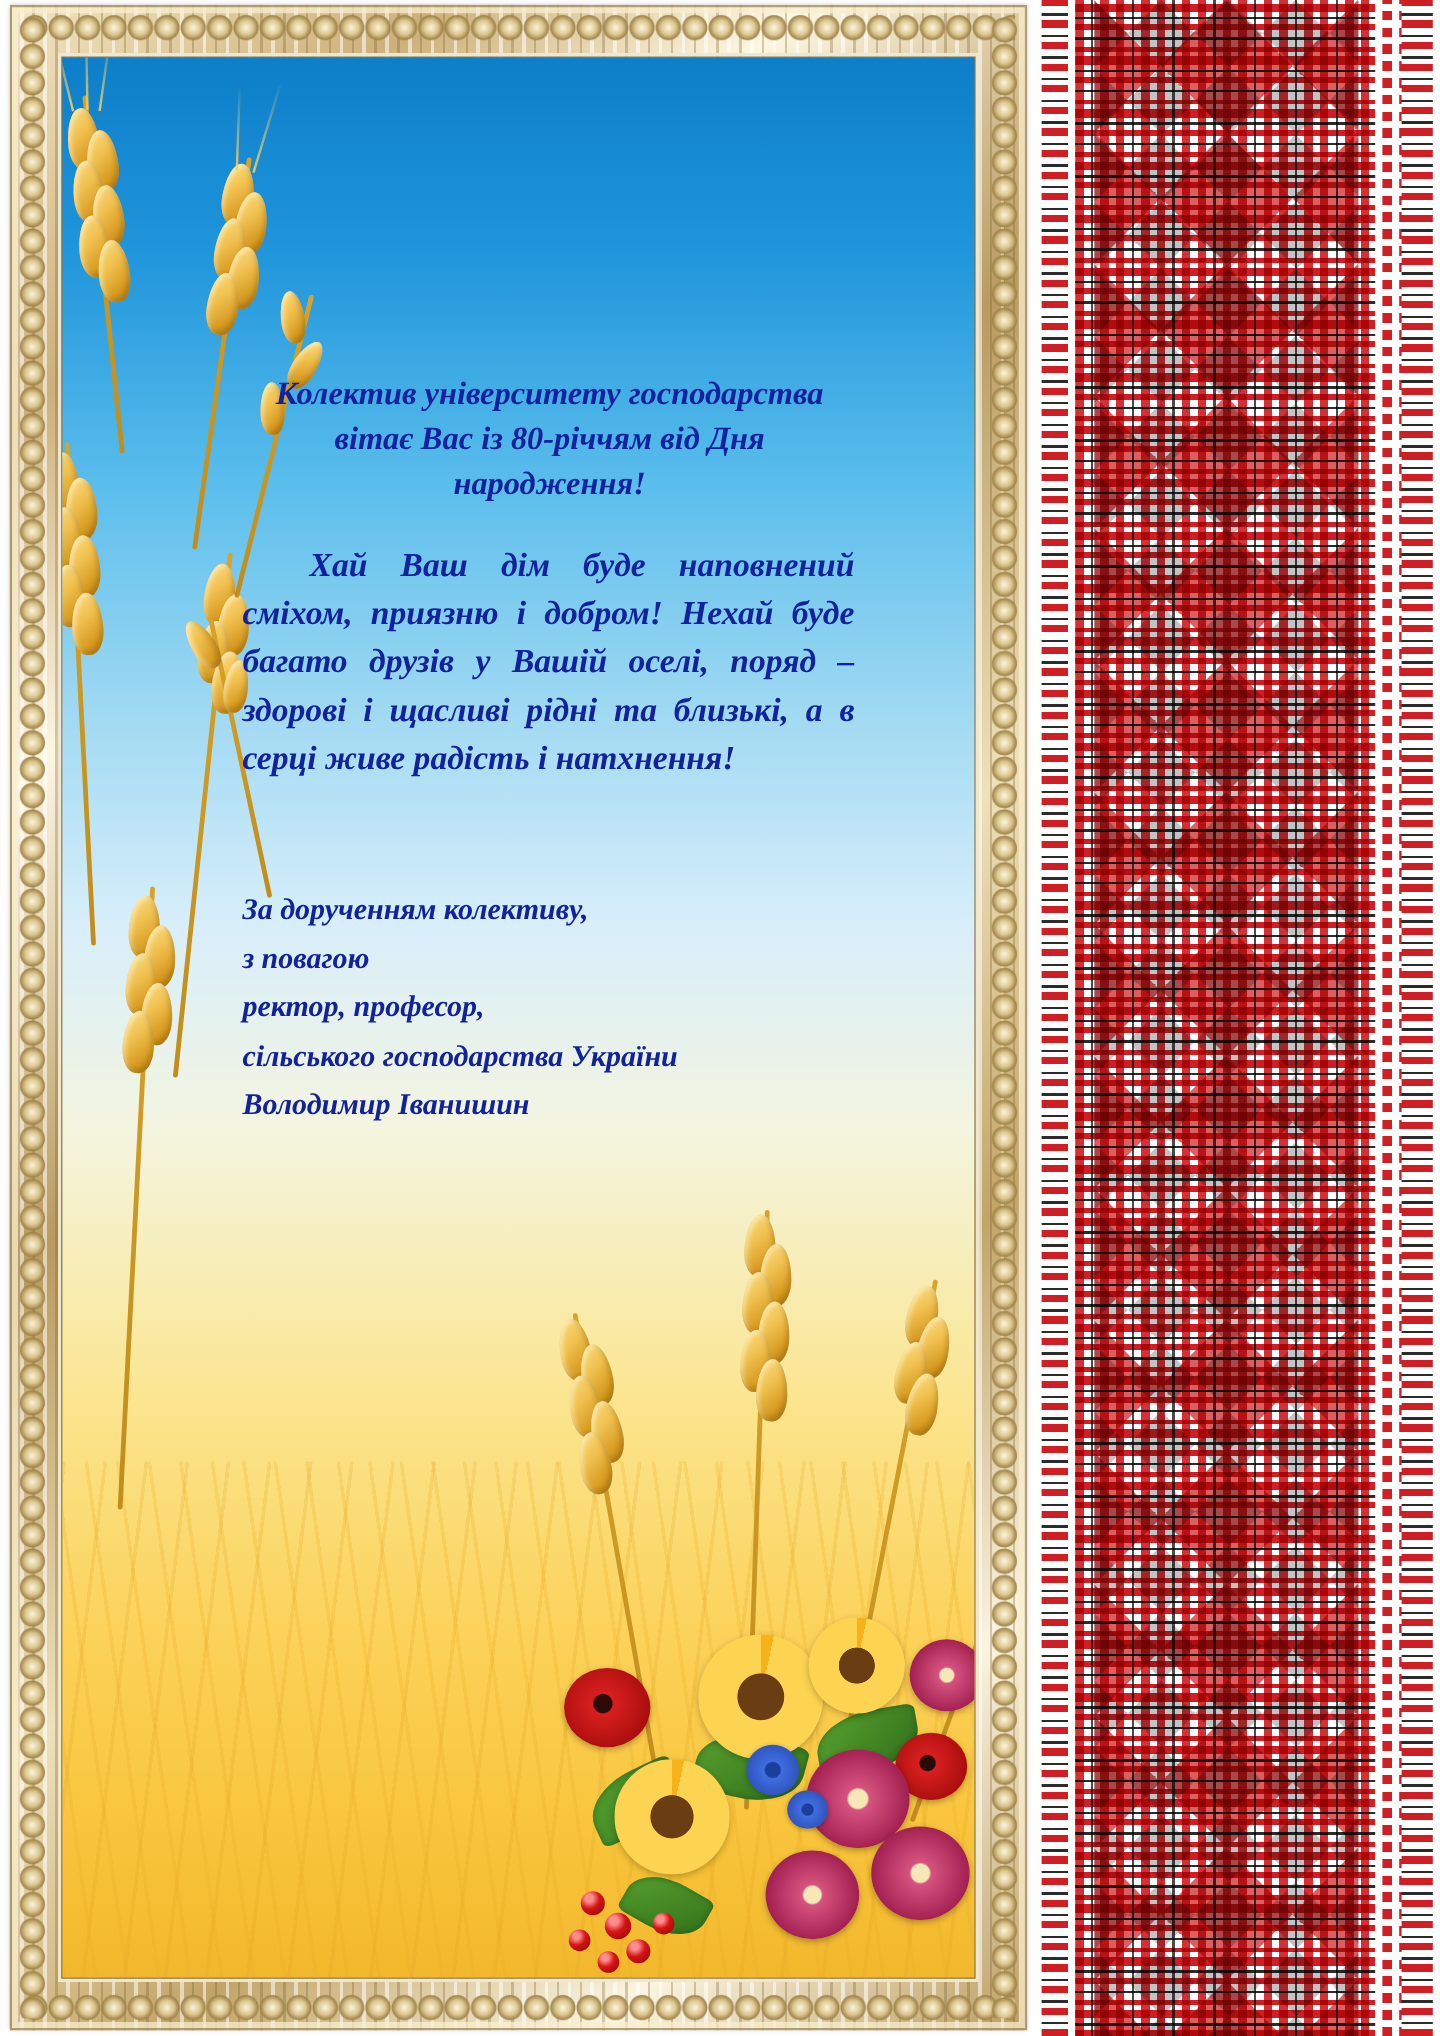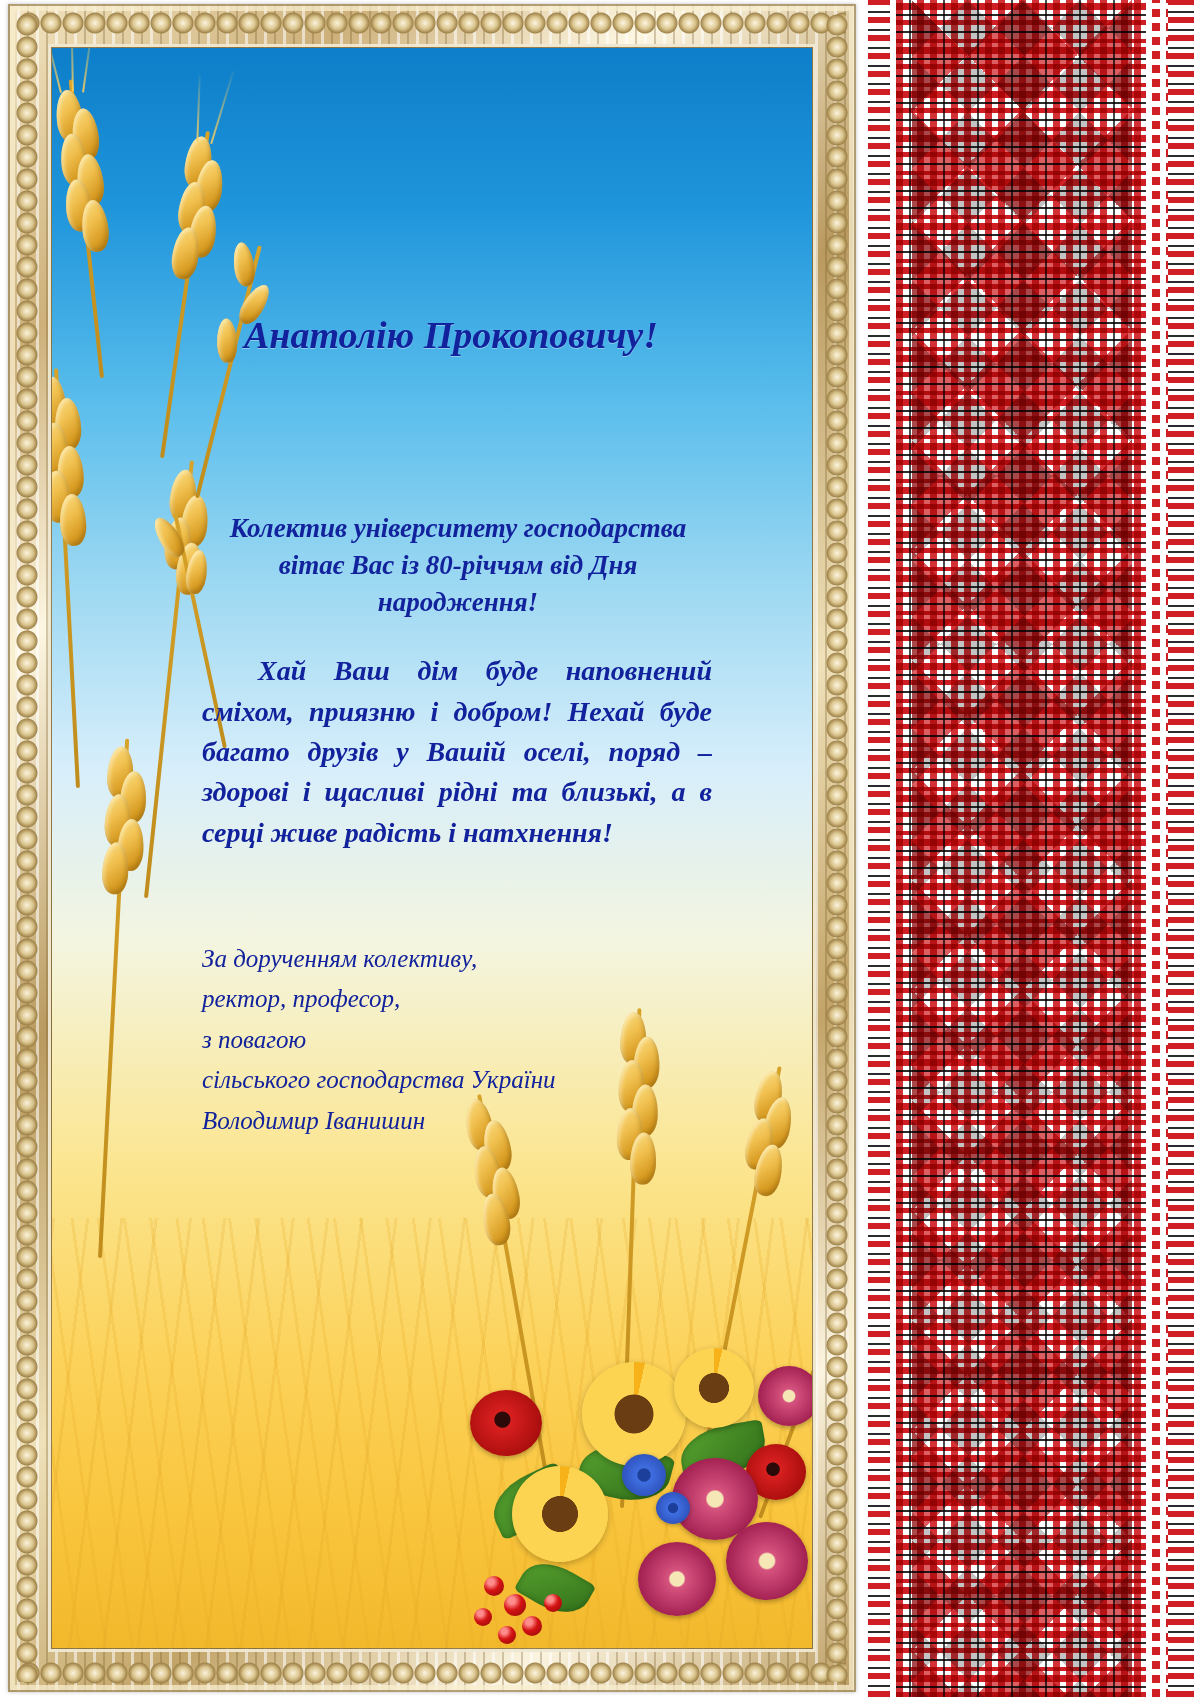--- a/index.html
+++ b/index.html
@@ -345,21 +345,21 @@
     font-style: italic;
     color: #12229c;
     text-indent: 56px;
     padding-right: 48px;
   }
   .body-par + .body-par { margin-top: 2px; text-decoration: underline; }
   .signature {
     margin-top: 86px;
     font-size: 25px;
     line-height: 1.62;
-    font-weight: normal;
+    font-weight: bold;
     font-style: italic;
     color: #12229c;
   }
   .signature .line { white-space: nowrap; }
 </style>
 </head>
 <body>
 
 <div class="page">
 
@@ -505,34 +505,33 @@
         <div class="berry" style="left:44px; top:268px; width:22px; height:22px;"></div>
         <div class="berry" style="left:14px; top:282px; width:18px; height:18px;"></div>
         <div class="berry" style="left:62px; top:290px; width:20px; height:20px;"></div>
         <div class="berry" style="left:38px; top:300px; width:18px; height:18px;"></div>
         <div class="berry" style="left:84px; top:268px; width:18px; height:18px;"></div>
       </div>
 
       <div class="content">
 
         <div class="salutation">
-          <div>Анатолію Прокоповичу!</div>
         </div>
 
         <div class="intro">
           <div>Колектив університету господарства</div>
           <div>вітає Вас із 80-річчям від Дня народження!</div>
         </div>
 
         <p class="body-par">Хай Ваш дім буде наповнений сміхом, приязню і добром! Нехай буде багато друзів у Вашій оселі, поряд – здорові  і щасливі рідні та близькі, а в серці живе   радість і натхнення!</p>
 
         <div class="signature">
           <div class="line">За дорученням колективу,</div>
+          <div class="line">з повагою</div>
           <div class="line">ректор, професор,</div>
-          <div class="line">з повагою</div>
           <div class="line">сільського господарства України</div>
           <div class="line">Володимир Іванишин</div>
         </div>
 
       </div>
     </div>
   </div>
 </div>
 
 </body></html>

